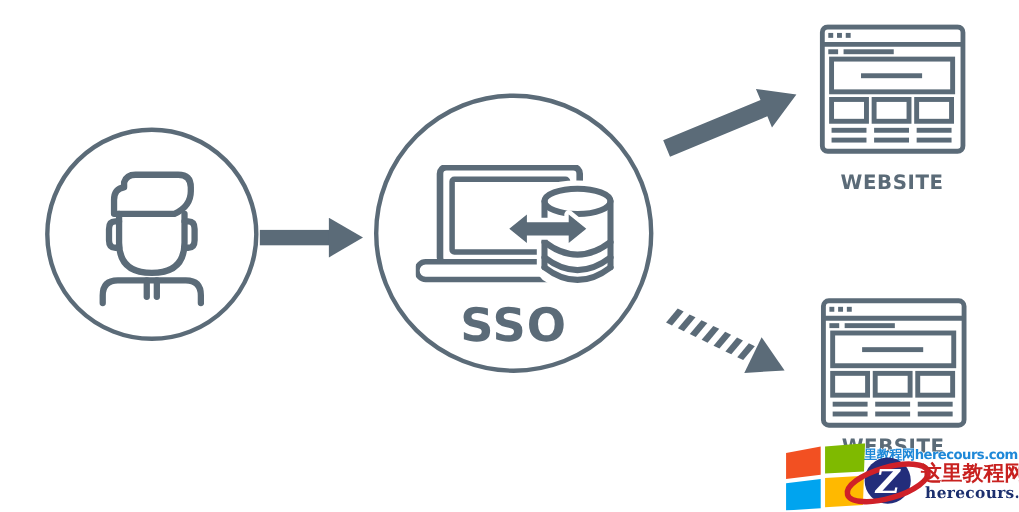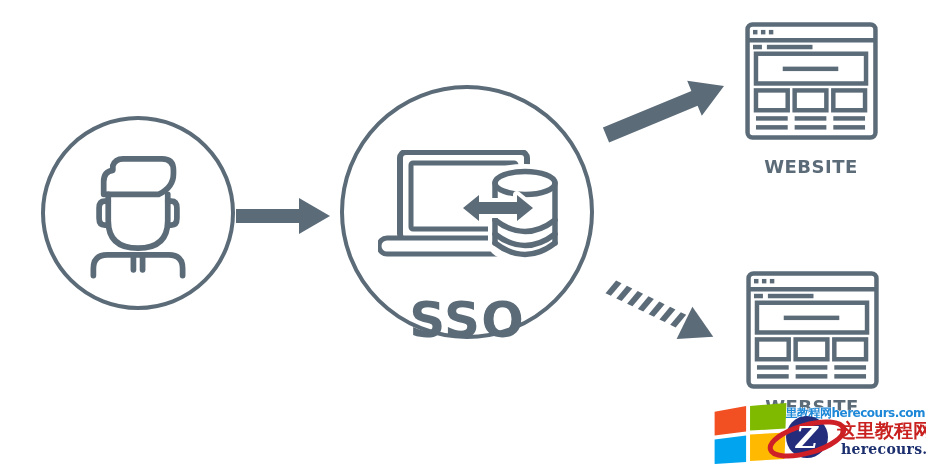--- a/index.html
+++ b/index.html
@@ -15,21 +15,21 @@
   }
   .circle-user{left:41px;top:116px;width:186px;height:186px;}
   .circle-sso{left:340px;top:85px;width:246px;height:246px;}
   .icon-svg{position:absolute;display:block;}
   .person-svg{left:50%;top:16px;width:126px;height:143px;transform:translateX(-50%);}
   .laptop-svg{left:34px;top:61px;width:185px;height:112px;}
   .node-label{
     position:absolute;text-align:center;color:#5b6b78;
     font-weight:800;line-height:1;white-space:nowrap;
   }
-  .sso-label{left:0;right:0;top:186px;font-size:50px;letter-spacing:1px;margin-top:20px;}
+  .sso-label{left:0;right:0;top:186px;font-size:42px;letter-spacing:1px;}
   .website-label{width:166px;font-size:18px;letter-spacing:0.5px;}
   .website-label-top{left:728px;top:158px;}
   .website-label-bottom{left:729px;top:398px;}
   .arrow-svg{position:absolute;display:block;}
   .arrow-1{left:236px;top:196px;width:96px;height:40px;}
   .arrow-2{left:600px;top:80px;width:128px;height:66px;}
   .arrow-3{left:602px;top:276px;width:124px;height:70px;}
   .browser-top{left:745px;top:22px;width:133px;height:118px;}
   .browser-bottom{left:746px;top:271px;width:133px;height:118px;}
   .watermark{left:710px;top:398px;width:216px;height:67px;}

